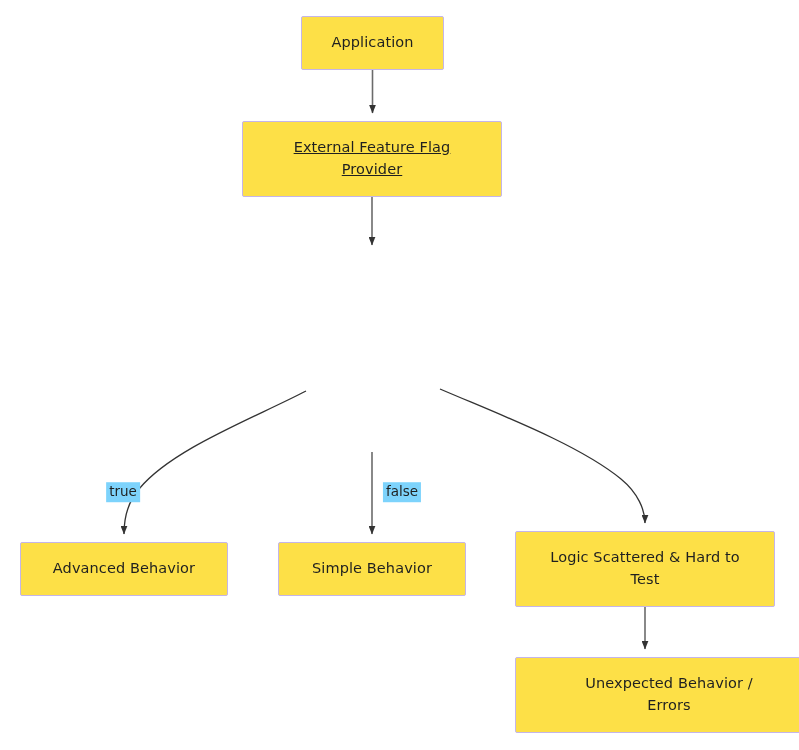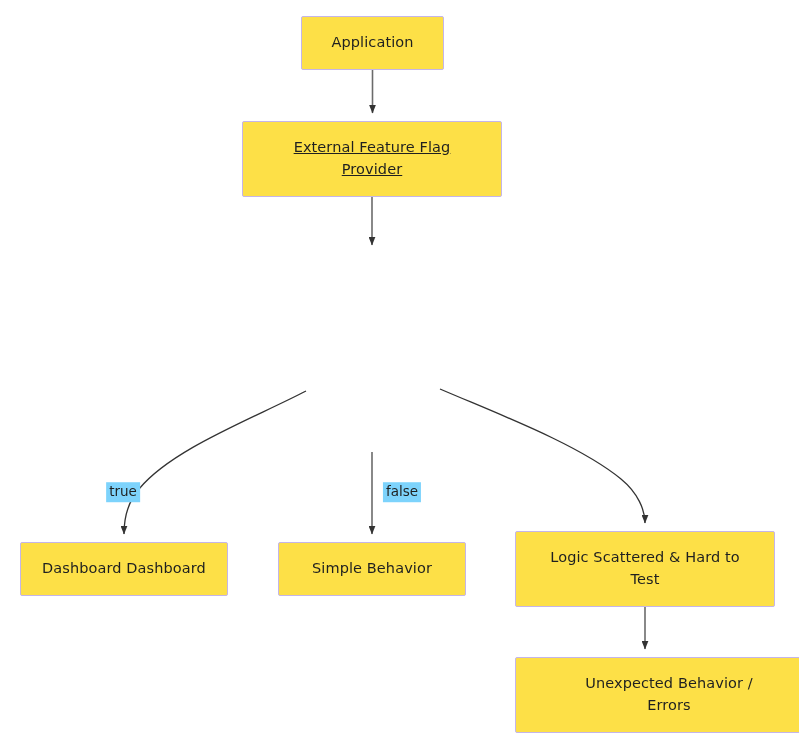--- a/index.html
+++ b/index.html
@@ -112,21 +112,21 @@
     <span class="node-text">Application</span>
   </div>
 
   <div class="node" style="left:242px; top:121px; width:260px; height:76px;text-decoration:underline;">
     <span class="node-text">External Feature Flag
 Provider</span>
   </div>
 
 
   <div class="node" style="left:20px; top:542px; width:208px; height:54px;">
-    <span class="node-text">Dashboard Dashboard</span>
+    <span class="node-text">Advanced Behavior</span>
   </div>
 
   <div class="node" style="left:278px; top:542px; width:188px; height:54px;">
     <span class="node-text">Simple Behavior</span>
   </div>
 
   <div class="node" style="left:515px; top:531px; width:260px; height:76px;">
     <span class="node-text">Logic Scattered &amp; Hard to
 Test</span>
   </div>

